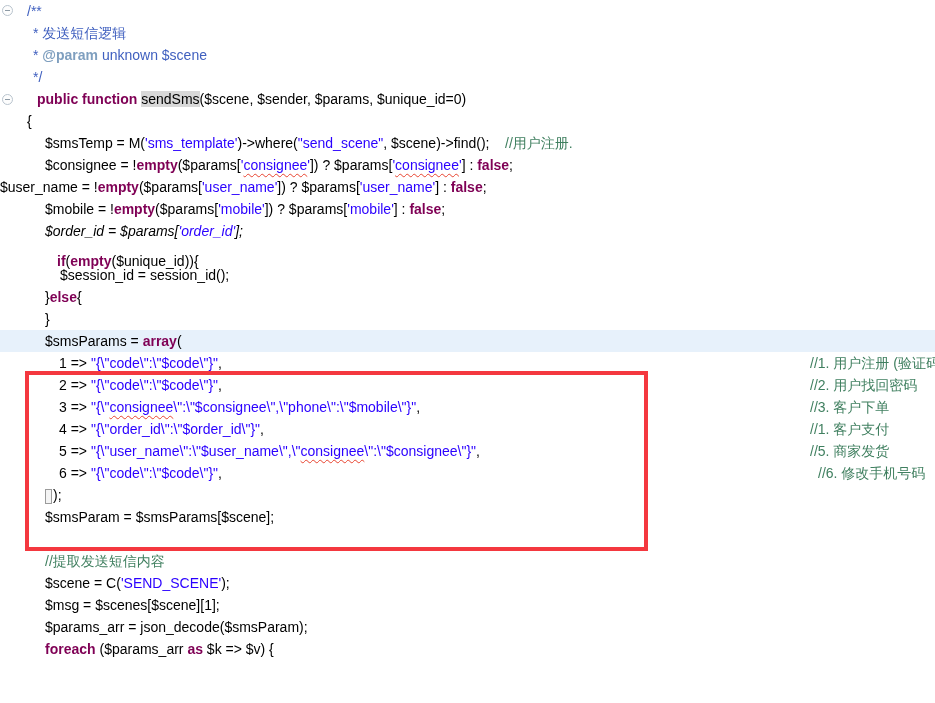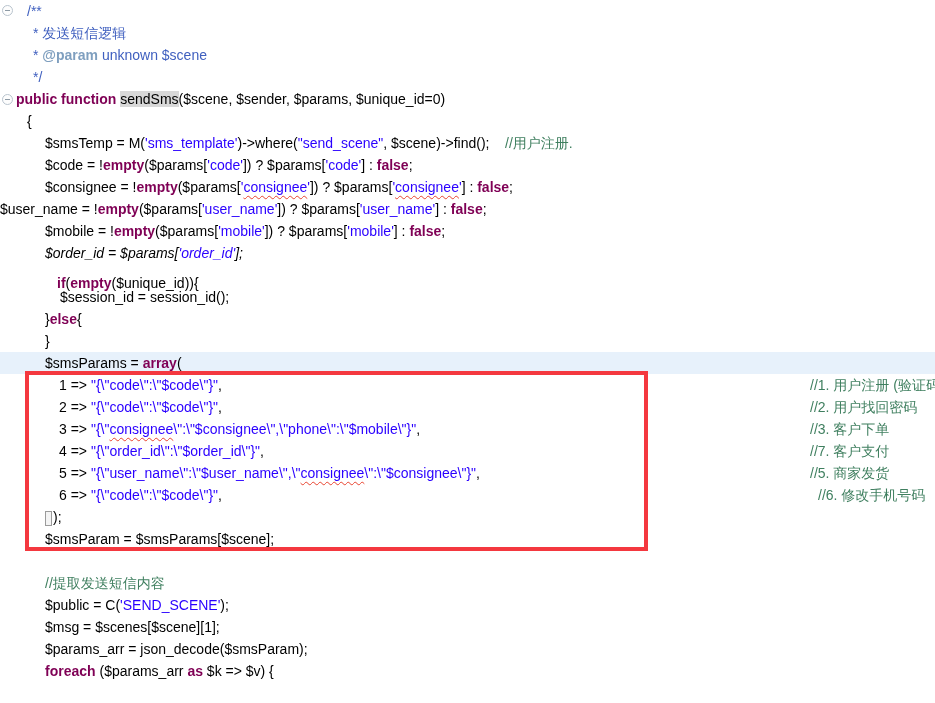--- a/index.html
+++ b/index.html
@@ -33,44 +33,43 @@
 </style>
 </head>
 <body>
 
 <div class="editor">
   <div class="code-area">
       <div class="line"><span class="code" style="padding-left: 27px;"><span class="seg-d">/**</span></span></div>
       <div class="line"><span class="code" style="padding-left: 33px;"><span class="seg-d">* 发送短信逻辑</span></span></div>
       <div class="line"><span class="code" style="padding-left: 33px;"><span class="seg-d">* </span><span class="seg-t">@param</span><span class="seg-d"> unknown $scene</span></span></div>
       <div class="line"><span class="code" style="padding-left: 33px;"><span class="seg-d">*/</span></span></div>
-      <div class="line"><span class="code" style="padding-left: 16px;"><span class="seg-k">public function </span><span class="seg-o">sendSms</span><span class="seg-p">($scene, $sender, $params, $unique_id=0)</span></span></div>
+      <div class="line"><span class="code" style="padding-left: 37px;"><span class="seg-k">public function </span><span class="seg-o">sendSms</span><span class="seg-p">($scene, $sender, $params, $unique_id=0)</span></span></div>
       <div class="line"><span class="code" style="padding-left: 27px;"><span class="seg-p">{</span></span></div>
       <div class="line"><span class="code" style="padding-left: 45px;"><span class="seg-p">$smsTemp = M(</span><span class="seg-s">'sms_template'</span><span class="seg-p">)-&gt;where(</span><span class="seg-s">"send_scene"</span><span class="seg-p">, $scene)-&gt;find();    </span><span class="seg-c">//用户注册.</span></span></div>
-      <div class="line"><span class="code" style="padding-left: 45px;"><span class="seg-p">$code = !</span><span class="seg-k">empty</span><span class="seg-p">($params[</span><span class="seg-s">'code'</span><span class="seg-p">]) ? $params[</span><span class="seg-s">'code'</span><span class="seg-p">] : </span><span class="seg-k">false</span><span class="seg-p">;</span></span></div>
       <div class="line"><span class="code" style="padding-left: 45px;"><span class="seg-p">$consignee = !</span><span class="seg-k">empty</span><span class="seg-p">($params[</span><span class="seg-s">'</span><span class="seg-e">consignee</span><span class="seg-s">'</span><span class="seg-p">]) ? $params[</span><span class="seg-s">'</span><span class="seg-e">consignee</span><span class="seg-s">'</span><span class="seg-p">] : </span><span class="seg-k">false</span><span class="seg-p">;</span></span></div>
       <div class="line"><span class="code" style=""><span class="seg-p">$user_name = !</span><span class="seg-k">empty</span><span class="seg-p">($params[</span><span class="seg-s">'user_name'</span><span class="seg-p">]) ? $params[</span><span class="seg-s">'user_name'</span><span class="seg-p">] : </span><span class="seg-k">false</span><span class="seg-p">;</span></span></div>
       <div class="line"><span class="code" style="padding-left: 45px;"><span class="seg-p">$mobile = !</span><span class="seg-k">empty</span><span class="seg-p">($params[</span><span class="seg-s">'mobile'</span><span class="seg-p">]) ? $params[</span><span class="seg-s">'mobile'</span><span class="seg-p">] : </span><span class="seg-k">false</span><span class="seg-p">;</span></span></div>
       <div class="line"><span class="code" style="padding-left: 45px; font-style: italic;"><span class="seg-p">$order_id = $params[</span><span class="seg-s">'order_id'</span><span class="seg-p">];</span></span></div>
       <div class="line"><span class="code" style="padding-left: 57px; margin-top: 8px;"><span class="seg-k">if</span><span class="seg-p">(</span><span class="seg-k">empty</span><span class="seg-p">($unique_id)){</span></span></div>
       <div class="line"><span class="code" style="padding-left: 60px;"><span class="seg-p">$session_id = session_id();</span></span></div>
       <div class="line"><span class="code" style="padding-left: 45px;"><span class="seg-p">}</span><span class="seg-k">else</span><span class="seg-p">{</span></span></div>
       <div class="line"><span class="code" style="padding-left: 45px;"><span class="seg-p">}</span></span></div>
       <div class="line current"><span class="code" style="padding-left: 45px;"><span class="seg-p">$smsParams = </span><span class="seg-k">array</span><span class="seg-p">(</span></span></div>
       <div class="line"><span class="code" style="padding-left: 59px;"><span class="seg-p">1 =&gt; </span><span class="seg-s">"{\"code\":\"$code\"}"</span><span class="seg-p">,</span></span><span class="seg-c right-comment" style="left: 810px;">//1. 用户注册 (验证码)</span></div>
       <div class="line"><span class="code" style="padding-left: 59px;"><span class="seg-p">2 =&gt; </span><span class="seg-s">"{\"code\":\"$code\"}"</span><span class="seg-p">,</span></span><span class="seg-c right-comment" style="left: 810px;">//2. 用户找回密码</span></div>
       <div class="line"><span class="code" style="padding-left: 59px;"><span class="seg-p">3 =&gt; </span><span class="seg-s">"{\"</span><span class="seg-e">consignee</span><span class="seg-s">\":\"$consignee\",\"phone\":\"$mobile\"}"</span><span class="seg-p">,</span></span><span class="seg-c right-comment" style="left: 810px;">//3. 客户下单</span></div>
-      <div class="line"><span class="code" style="padding-left: 59px;"><span class="seg-p">4 =&gt; </span><span class="seg-s">"{\"order_id\":\"$order_id\"}"</span><span class="seg-p">,</span></span><span class="seg-c right-comment" style="left: 810px;">//7. 客户支付</span></div>
+      <div class="line"><span class="code" style="padding-left: 59px;"><span class="seg-p">4 =&gt; </span><span class="seg-s">"{\"order_id\":\"$order_id\"}"</span><span class="seg-p">,</span></span><span class="seg-c right-comment" style="left: 810px;">//1. 客户支付</span></div>
       <div class="line"><span class="code" style="padding-left: 59px;"><span class="seg-p">5 =&gt; </span><span class="seg-s">"{\"user_name\":\"$user_name\",\"</span><span class="seg-e">consignee</span><span class="seg-s">\":\"$consignee\"}"</span><span class="seg-p">,</span></span><span class="seg-c right-comment" style="left: 810px;">//5. 商家发货</span></div>
       <div class="line"><span class="code" style="padding-left: 59px;"><span class="seg-p">6 =&gt; </span><span class="seg-s">"{\"code\":\"$code\"}"</span><span class="seg-p">,</span></span><span class="seg-c right-comment" style="left: 818px;">//6. 修改手机号码</span></div>
       <div class="line"><span class="code" style="padding-left: 45px;"><span class="seg-b"></span><span class="seg-p">);</span></span></div>
       <div class="line"><span class="code" style="padding-left: 45px;"><span class="seg-p">$smsParam = $smsParams[$scene];</span></span></div>
       <div class="line"><span class="code" style="padding-left: 45px;"></span></div>
       <div class="line"><span class="code" style="padding-left: 45px;"><span class="seg-c">//提取发送短信内容</span></span></div>
-      <div class="line"><span class="code" style="padding-left: 45px;"><span class="seg-p">$public = C(</span><span class="seg-s">'SEND_SCENE'</span><span class="seg-p">);</span></span></div>
+      <div class="line"><span class="code" style="padding-left: 45px;"><span class="seg-p">$scene = C(</span><span class="seg-s">'SEND_SCENE'</span><span class="seg-p">);</span></span></div>
       <div class="line"><span class="code" style="padding-left: 45px;"><span class="seg-p">$msg = $scenes[$scene][1];</span></span></div>
       <div class="line"><span class="code" style="padding-left: 45px;"><span class="seg-p">$params_arr = json_decode($smsParam);</span></span></div>
       <div class="line"><span class="code" style="padding-left: 45px;"><span class="seg-k">foreach</span><span class="seg-p"> ($params_arr </span><span class="seg-k">as</span><span class="seg-p"> $k =&gt; $v) {</span></span></div>
     </div>
   <div class="red-box" style="left: 25px; top: 371px; width: 623px; height: 180px;"></div>
 <div class="fold-marker" style="left: 2px; top: 5px;"></div>
     <div class="fold-marker" style="left: 2px; top: 94px;"></div>
   </div>
 
 </body></html>

